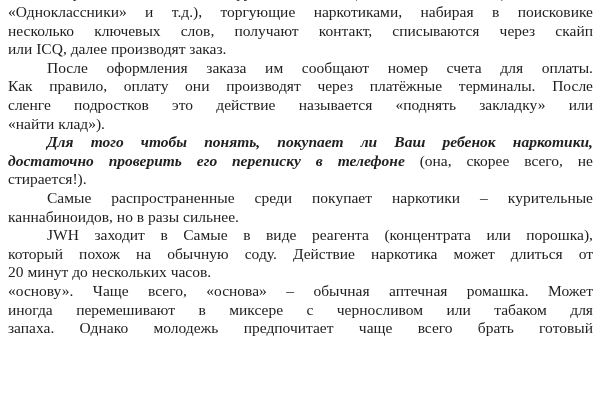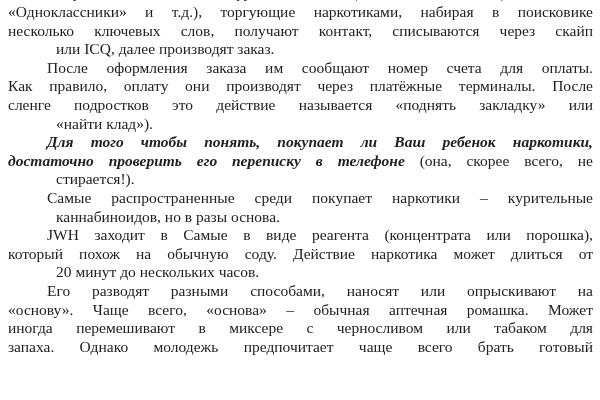--- a/index.html
+++ b/index.html
@@ -28,21 +28,20 @@
     line-height: 18.6px;
     white-space: normal;
     text-align: justify;
     text-align-last: justify;
     font-family: Liberation Serif, serif;
     -moz-text-align-last: justify;
   }
   .line.ragged {
     text-align: left;
     text-align-last: left;
-    margin-left: 48px;
     -moz-text-align-last: left;
   }
   .line.indent {
     text-indent: 39px;
   }
   .line.clip-top {
     margin-top: -18.6px;
   }
   .bi {
     font-weight: bold;
@@ -58,21 +57,20 @@
     <div class="line"><span>несколько ключевых слов, получают контакт, списываются через скайп</span></div>
     <div class="line ragged"><span>или ICQ, далее производят заказ.</span></div>
     <div class="line indent"><span>После оформления заказа им сообщают номер счета для оплаты.</span></div>
     <div class="line"><span>Как правило, оплату они производят через платёжные терминалы. После</span></div>
     <div class="line"><span>сленге подростков это действие называется «поднять закладку» или</span></div>
     <div class="line ragged"><span>«найти клад»).</span></div>
     <div class="line indent"><span class="bi">Для того чтобы понять, покупает ли Ваш ребенок наркотики,</span></div>
     <div class="line"><span class="bi">достаточно проверить его переписку в телефоне</span><span> (она, скорее всего, не</span></div>
     <div class="line ragged"><span>стирается!).</span></div>
     <div class="line indent"><span>Самые распространенные среди покупает наркотики – курительные</span></div>
-    <div class="line ragged"><span>каннабиноидов, но в разы основа.</span></div>
+    <div class="line ragged"><span>каннабиноидов, но в разы сильнее.</span></div>
     <div class="line indent"><span>JWH заходит в Самые в виде реагента (концентрата или порошка),</span></div>
     <div class="line"><span>который похож на обычную соду. Действие наркотика может длиться от</span></div>
     <div class="line ragged"><span>20 минут до нескольких часов.</span></div>
-    <div class="line indent"><span>Его разводят разными способами, наносят или опрыскивают на</span></div>
     <div class="line"><span>«основу». Чаще всего, «основа» – обычная аптечная ромашка. Может</span></div>
     <div class="line"><span>иногда перемешивают в миксере с черносливом или табаком для</span></div>
     <div class="line"><span>запаха. Однако молодежь предпочитает чаще всего брать готовый</span></div>
   </div>
 
 </body></html>

